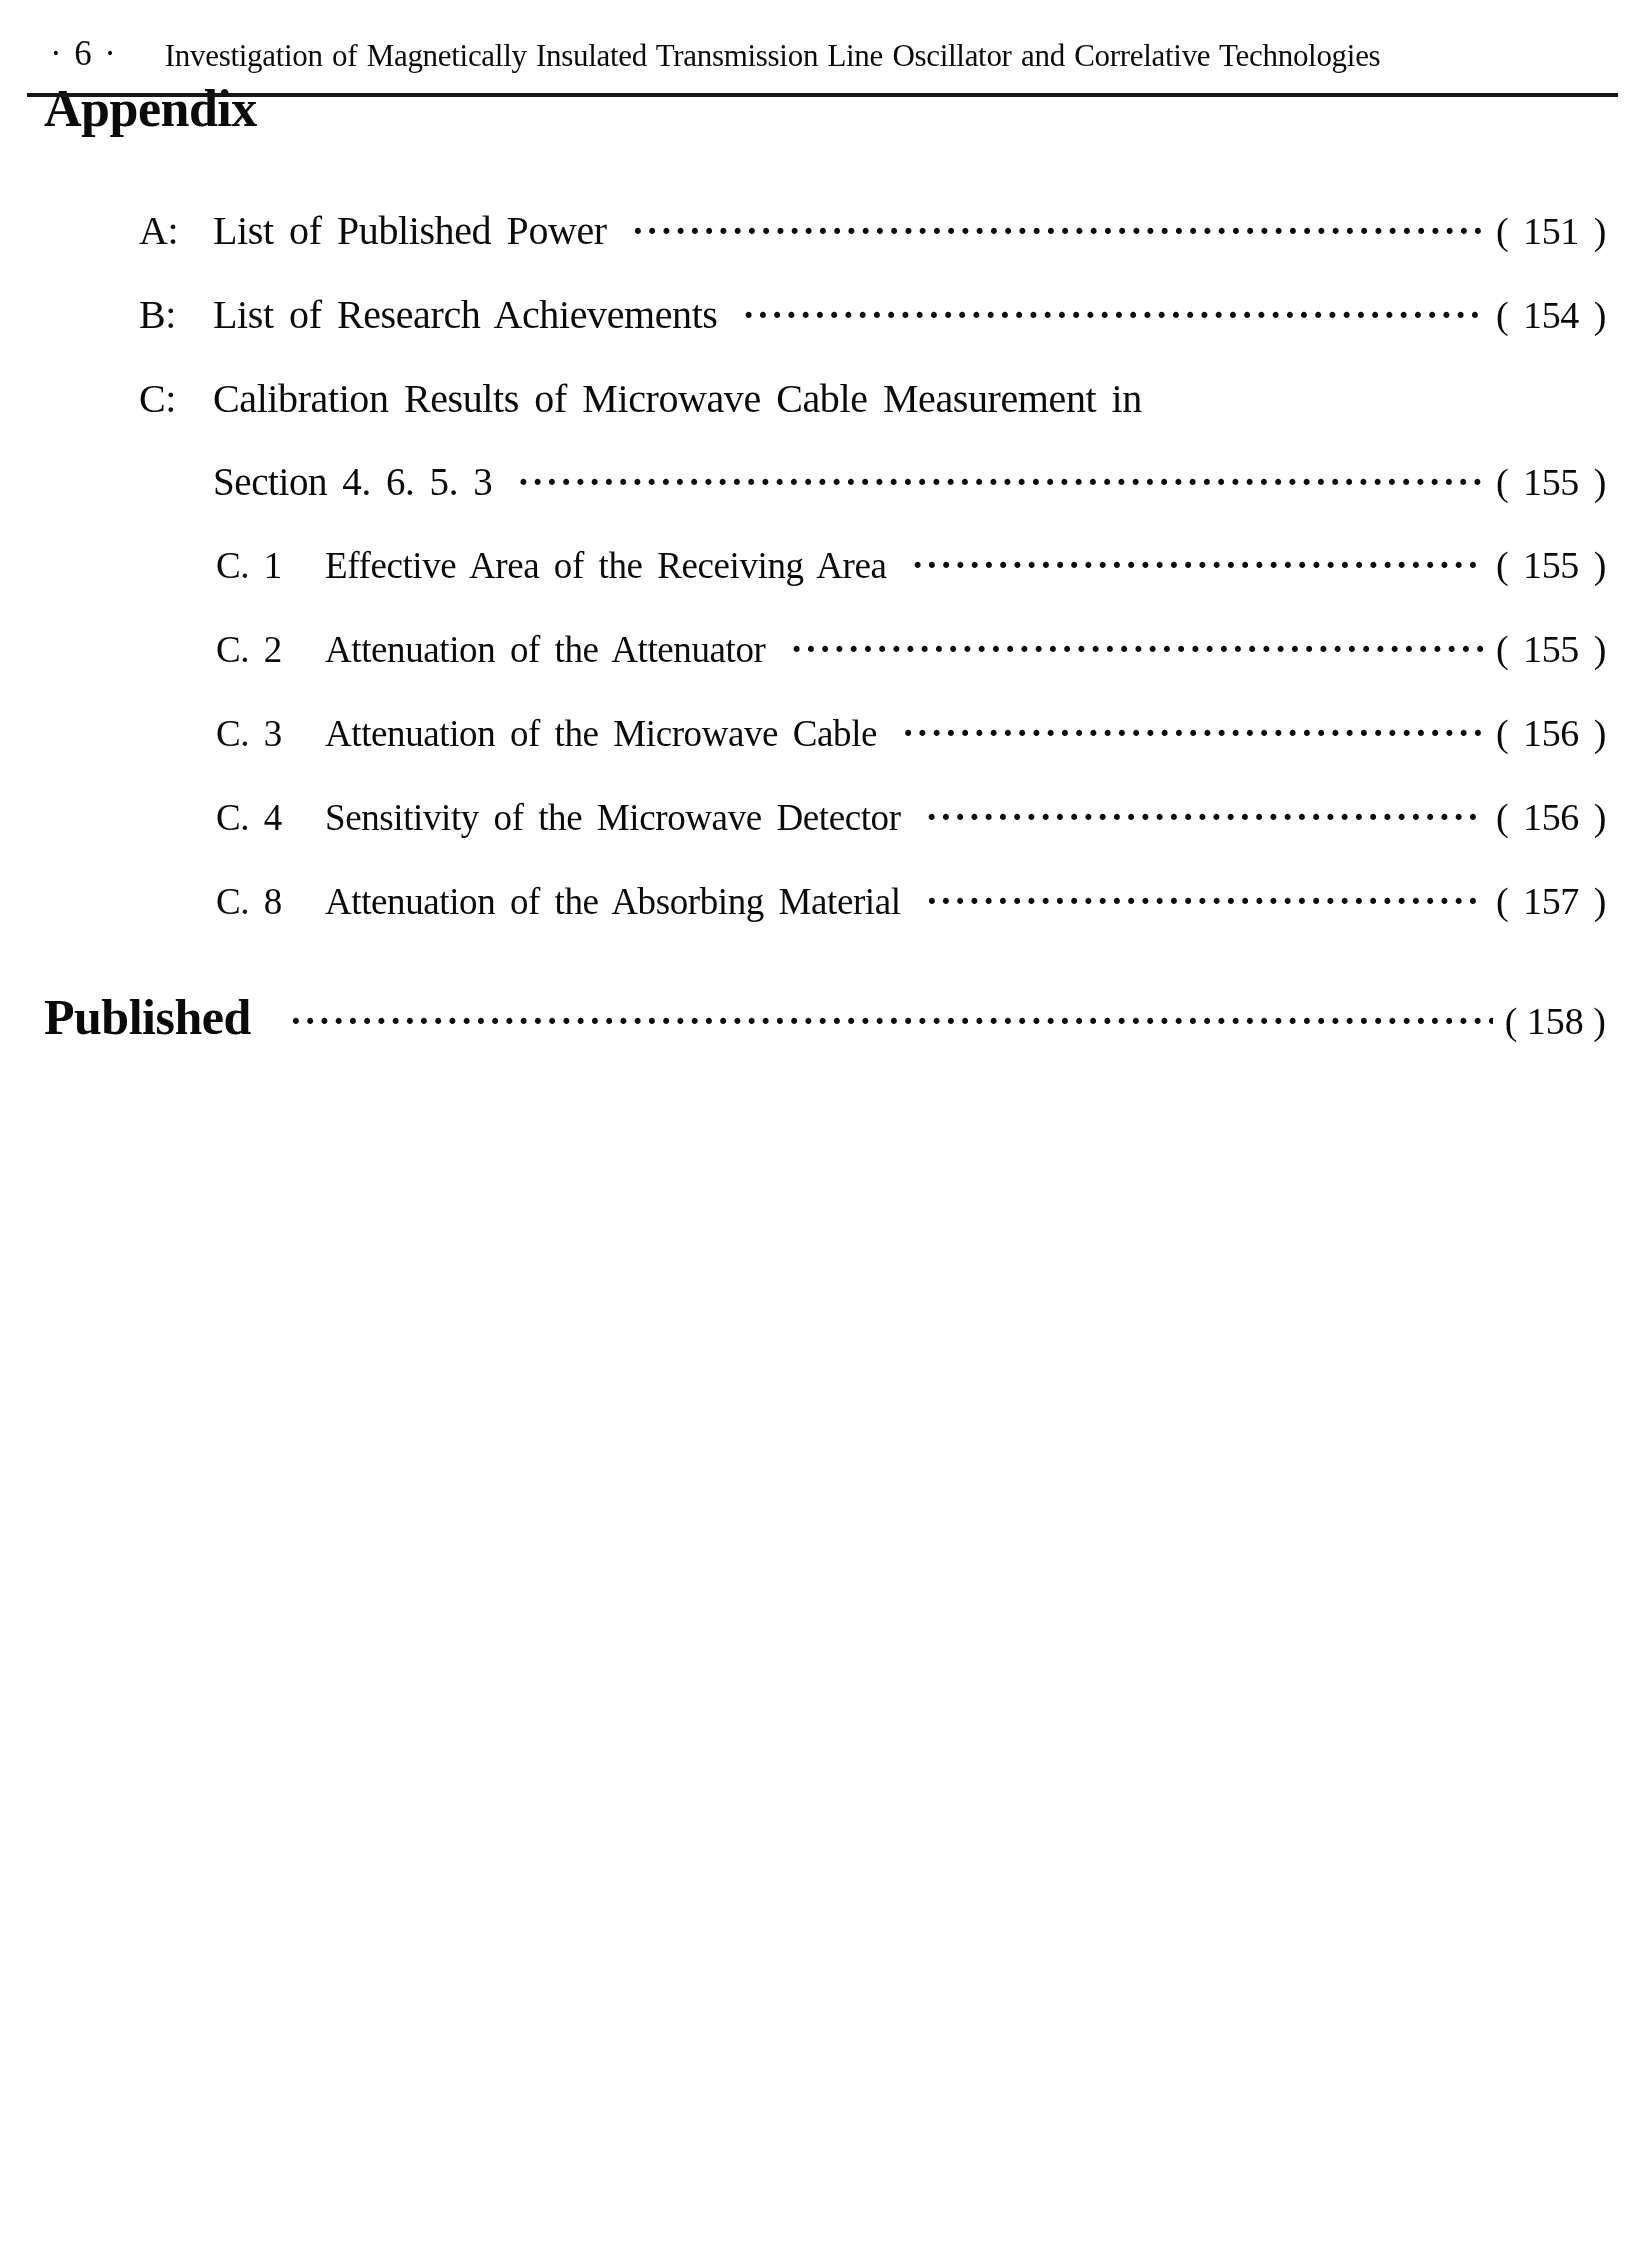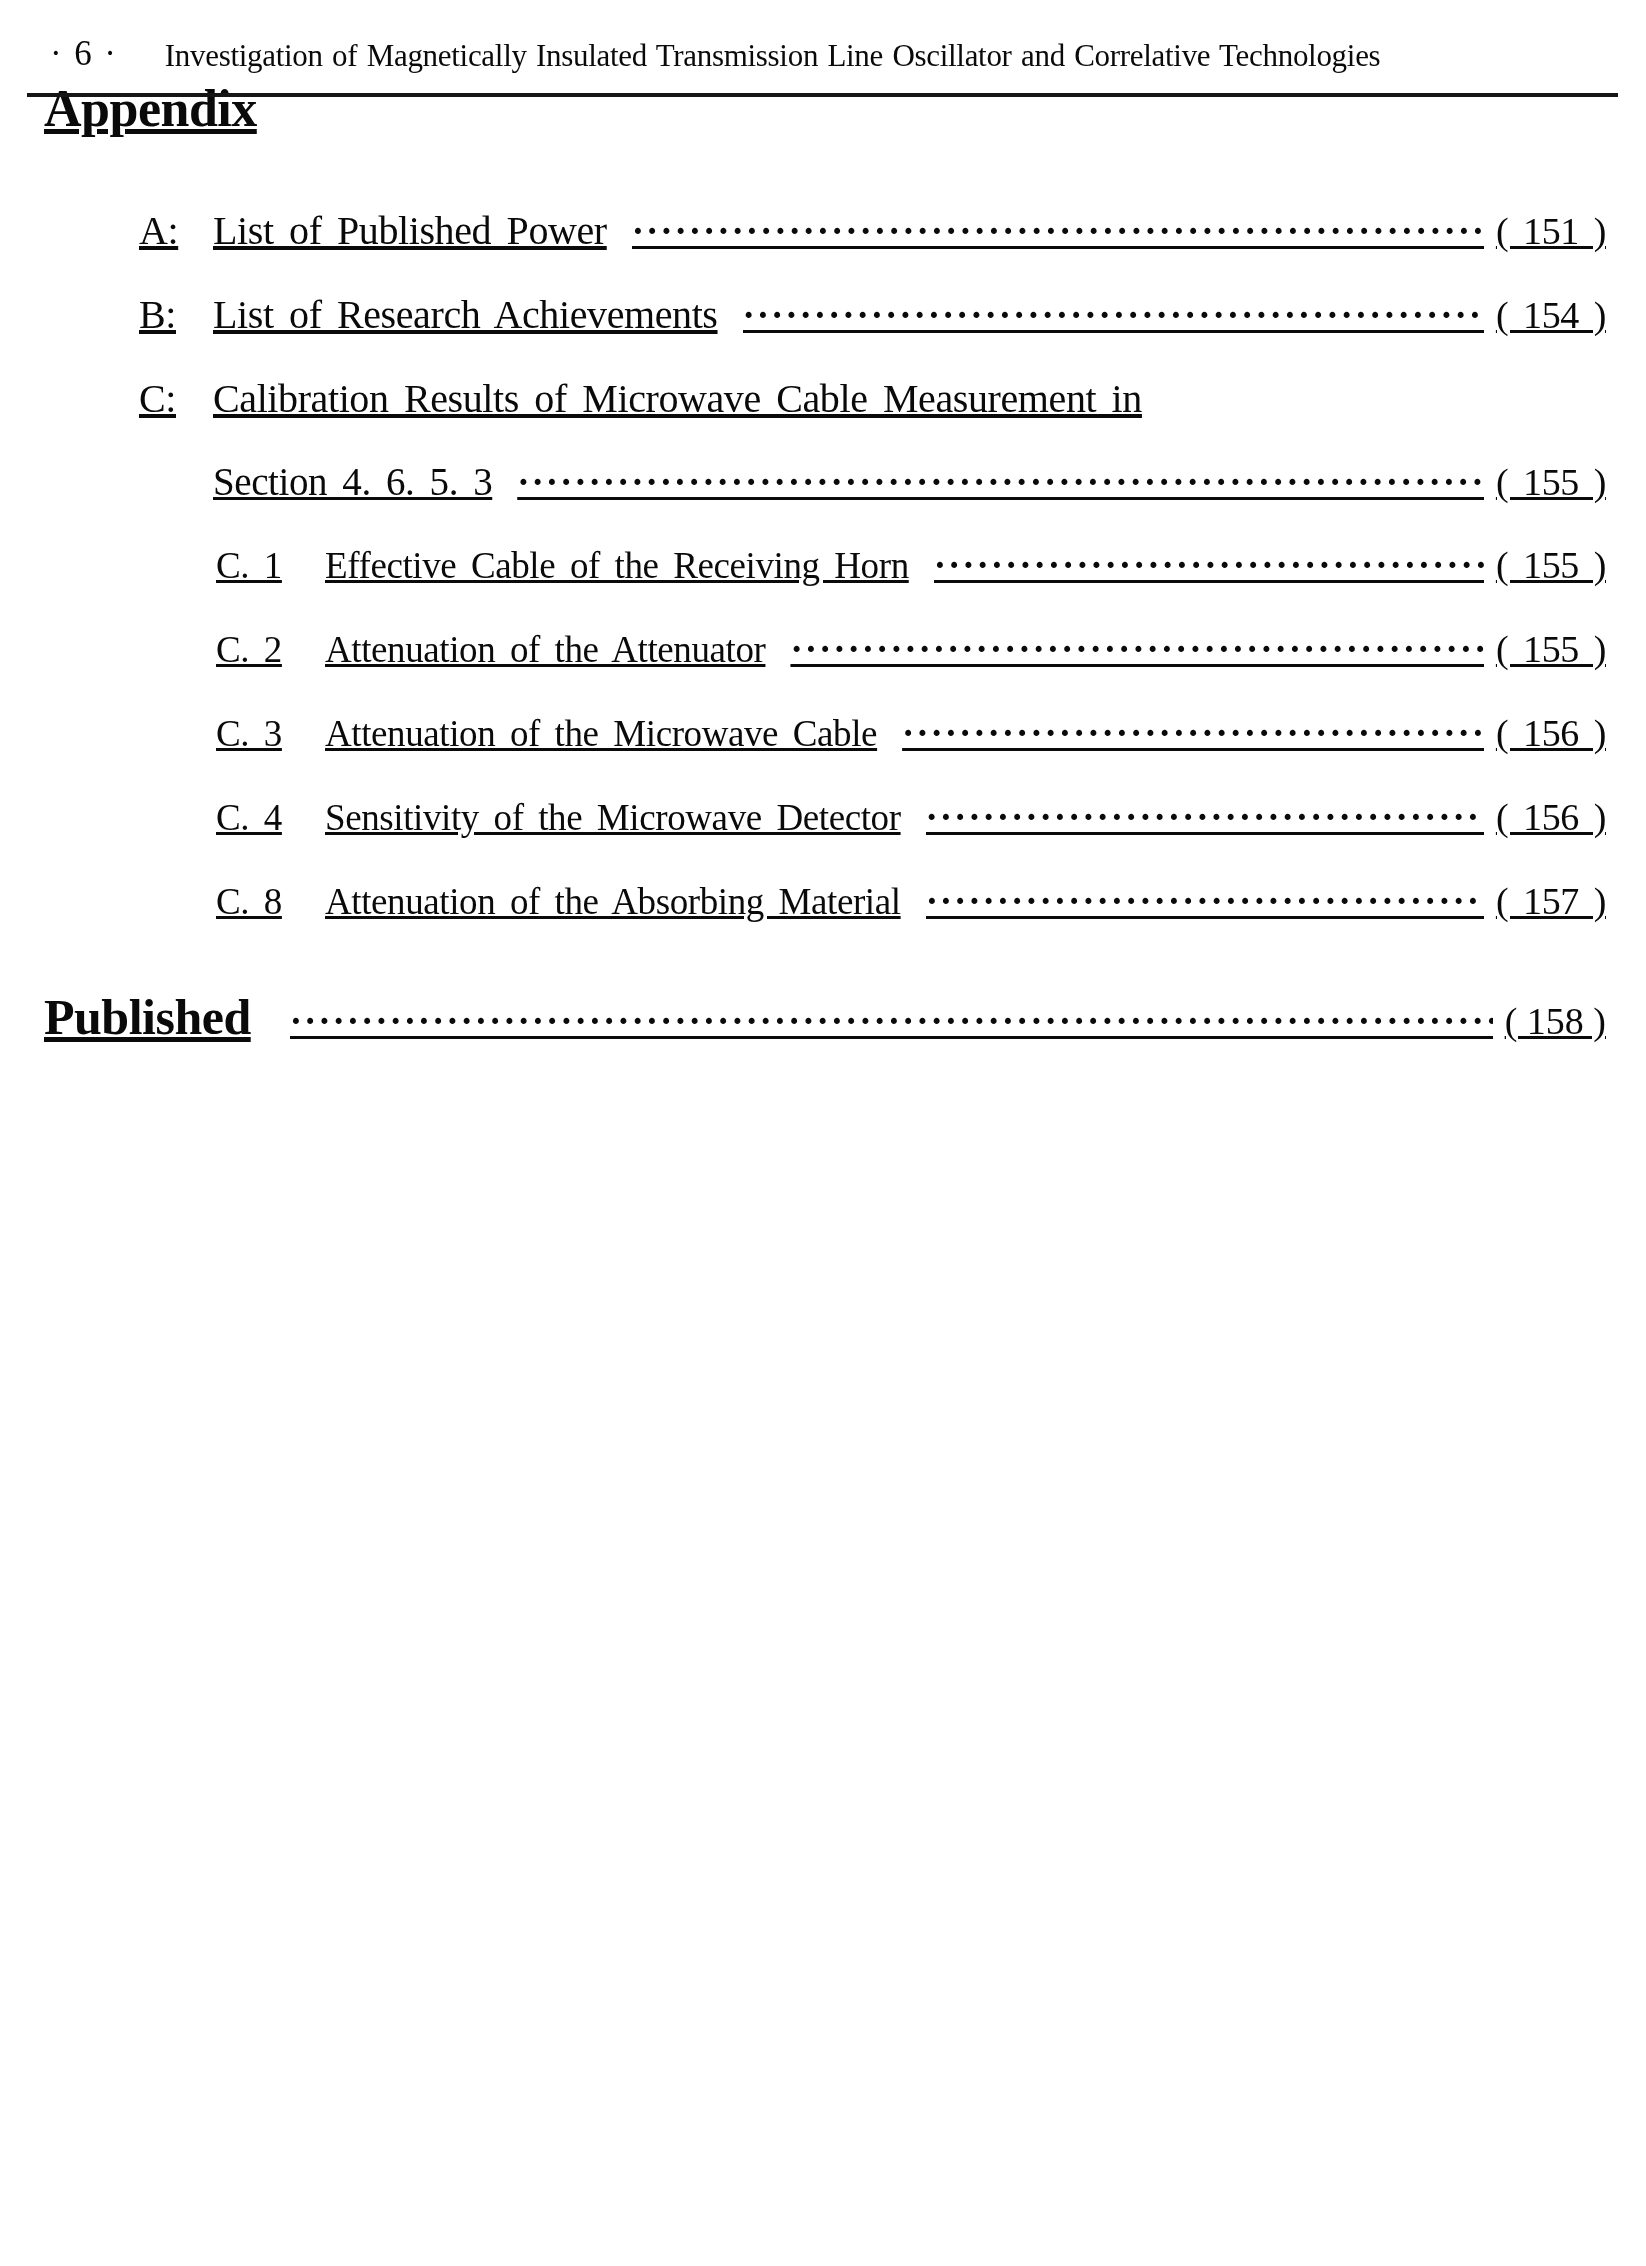--- a/index.html
+++ b/index.html
@@ -94,21 +94,21 @@
 </head>
 <body>
 
 <div class="page">
 
   <div class="header">
     <span class="folio">· 6 ·</span>
     <span class="running-title">Investigation of Magnetically Insulated Transmission Line Oscillator and Correlative Technologies</span>
   </div>
 
-  <div class="content" style="text-decoration:underline;">
+  <div class="content" style="">
 
     <div class="big-heading">Appendix</div>
 
     <div class="toc">
 
       <div class="row l1">
         <span class="lbl">A:</span>
         <span class="txt">List of Published Power</span>
         <span class="leader">····························································································································································································································</span>
         <span class="pg">( 151 )</span>
@@ -127,21 +127,21 @@
       </div>
 
       <div class="row l2">
         <span class="txt">Section 4. 6. 5. 3</span>
         <span class="leader">····························································································································································································································</span>
         <span class="pg">( 155 )</span>
       </div>
 
       <div class="row sub">
         <span class="lbl">C. 1</span>
-        <span class="txt">Effective Cable of the Receiving Horn</span>
+        <span class="txt">Effective Area of the Receiving Area</span>
         <span class="leader">····························································································································································································································</span>
         <span class="pg">( 155 )</span>
       </div>
 
       <div class="row sub">
         <span class="lbl">C. 2</span>
         <span class="txt">Attenuation of the Attenuator</span>
         <span class="leader">····························································································································································································································</span>
         <span class="pg">( 155 )</span>
       </div>

